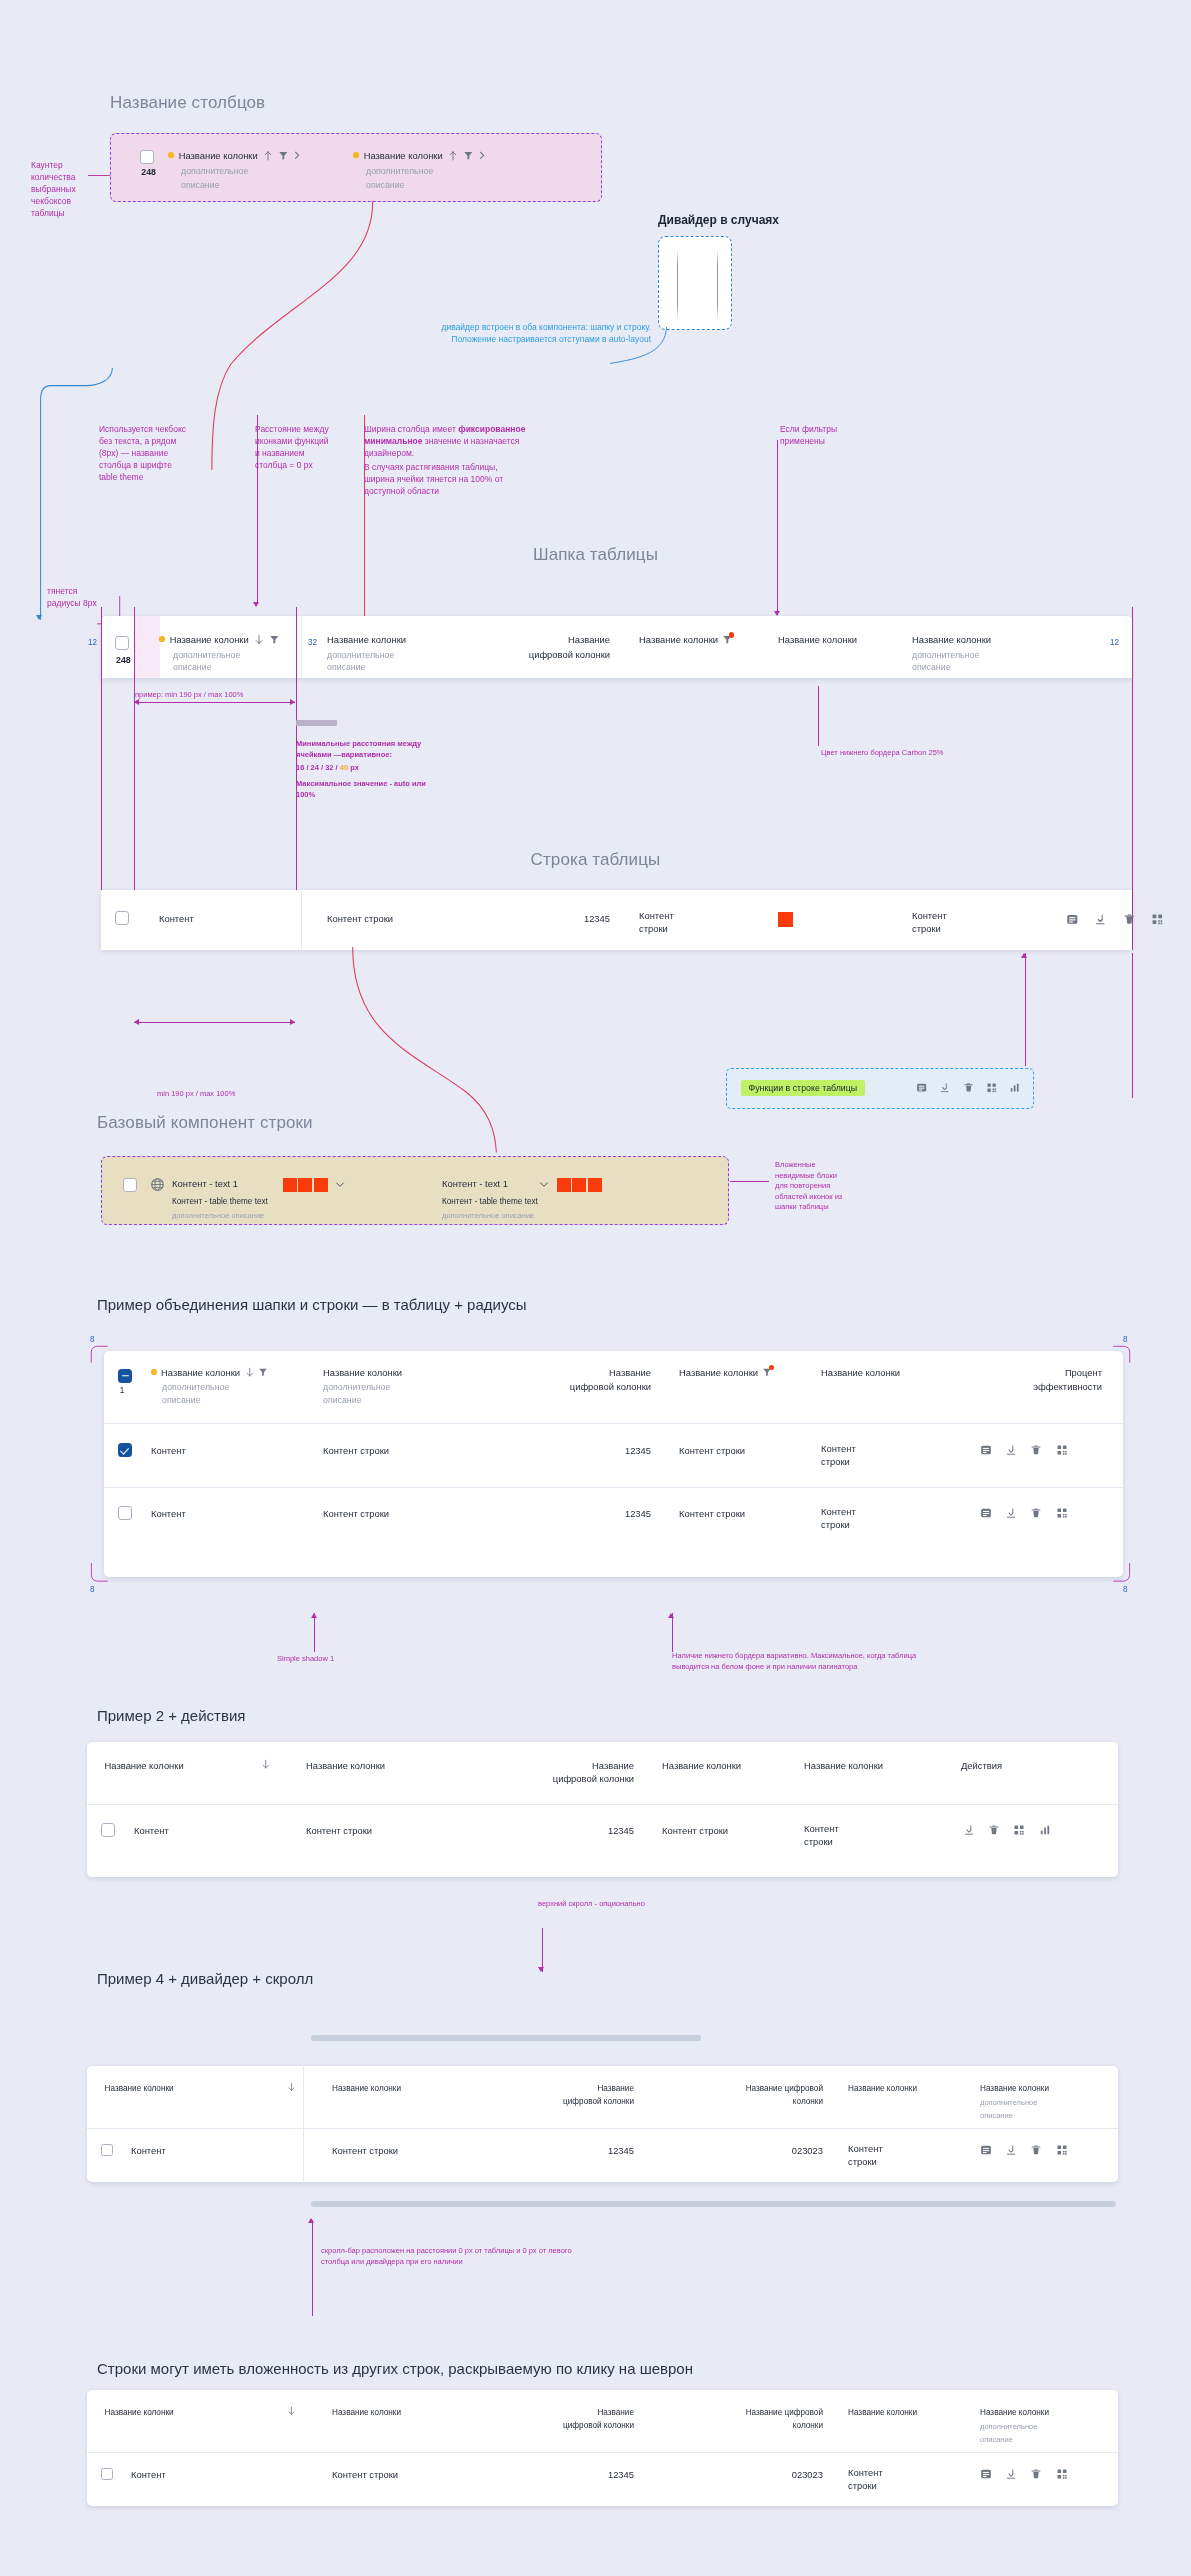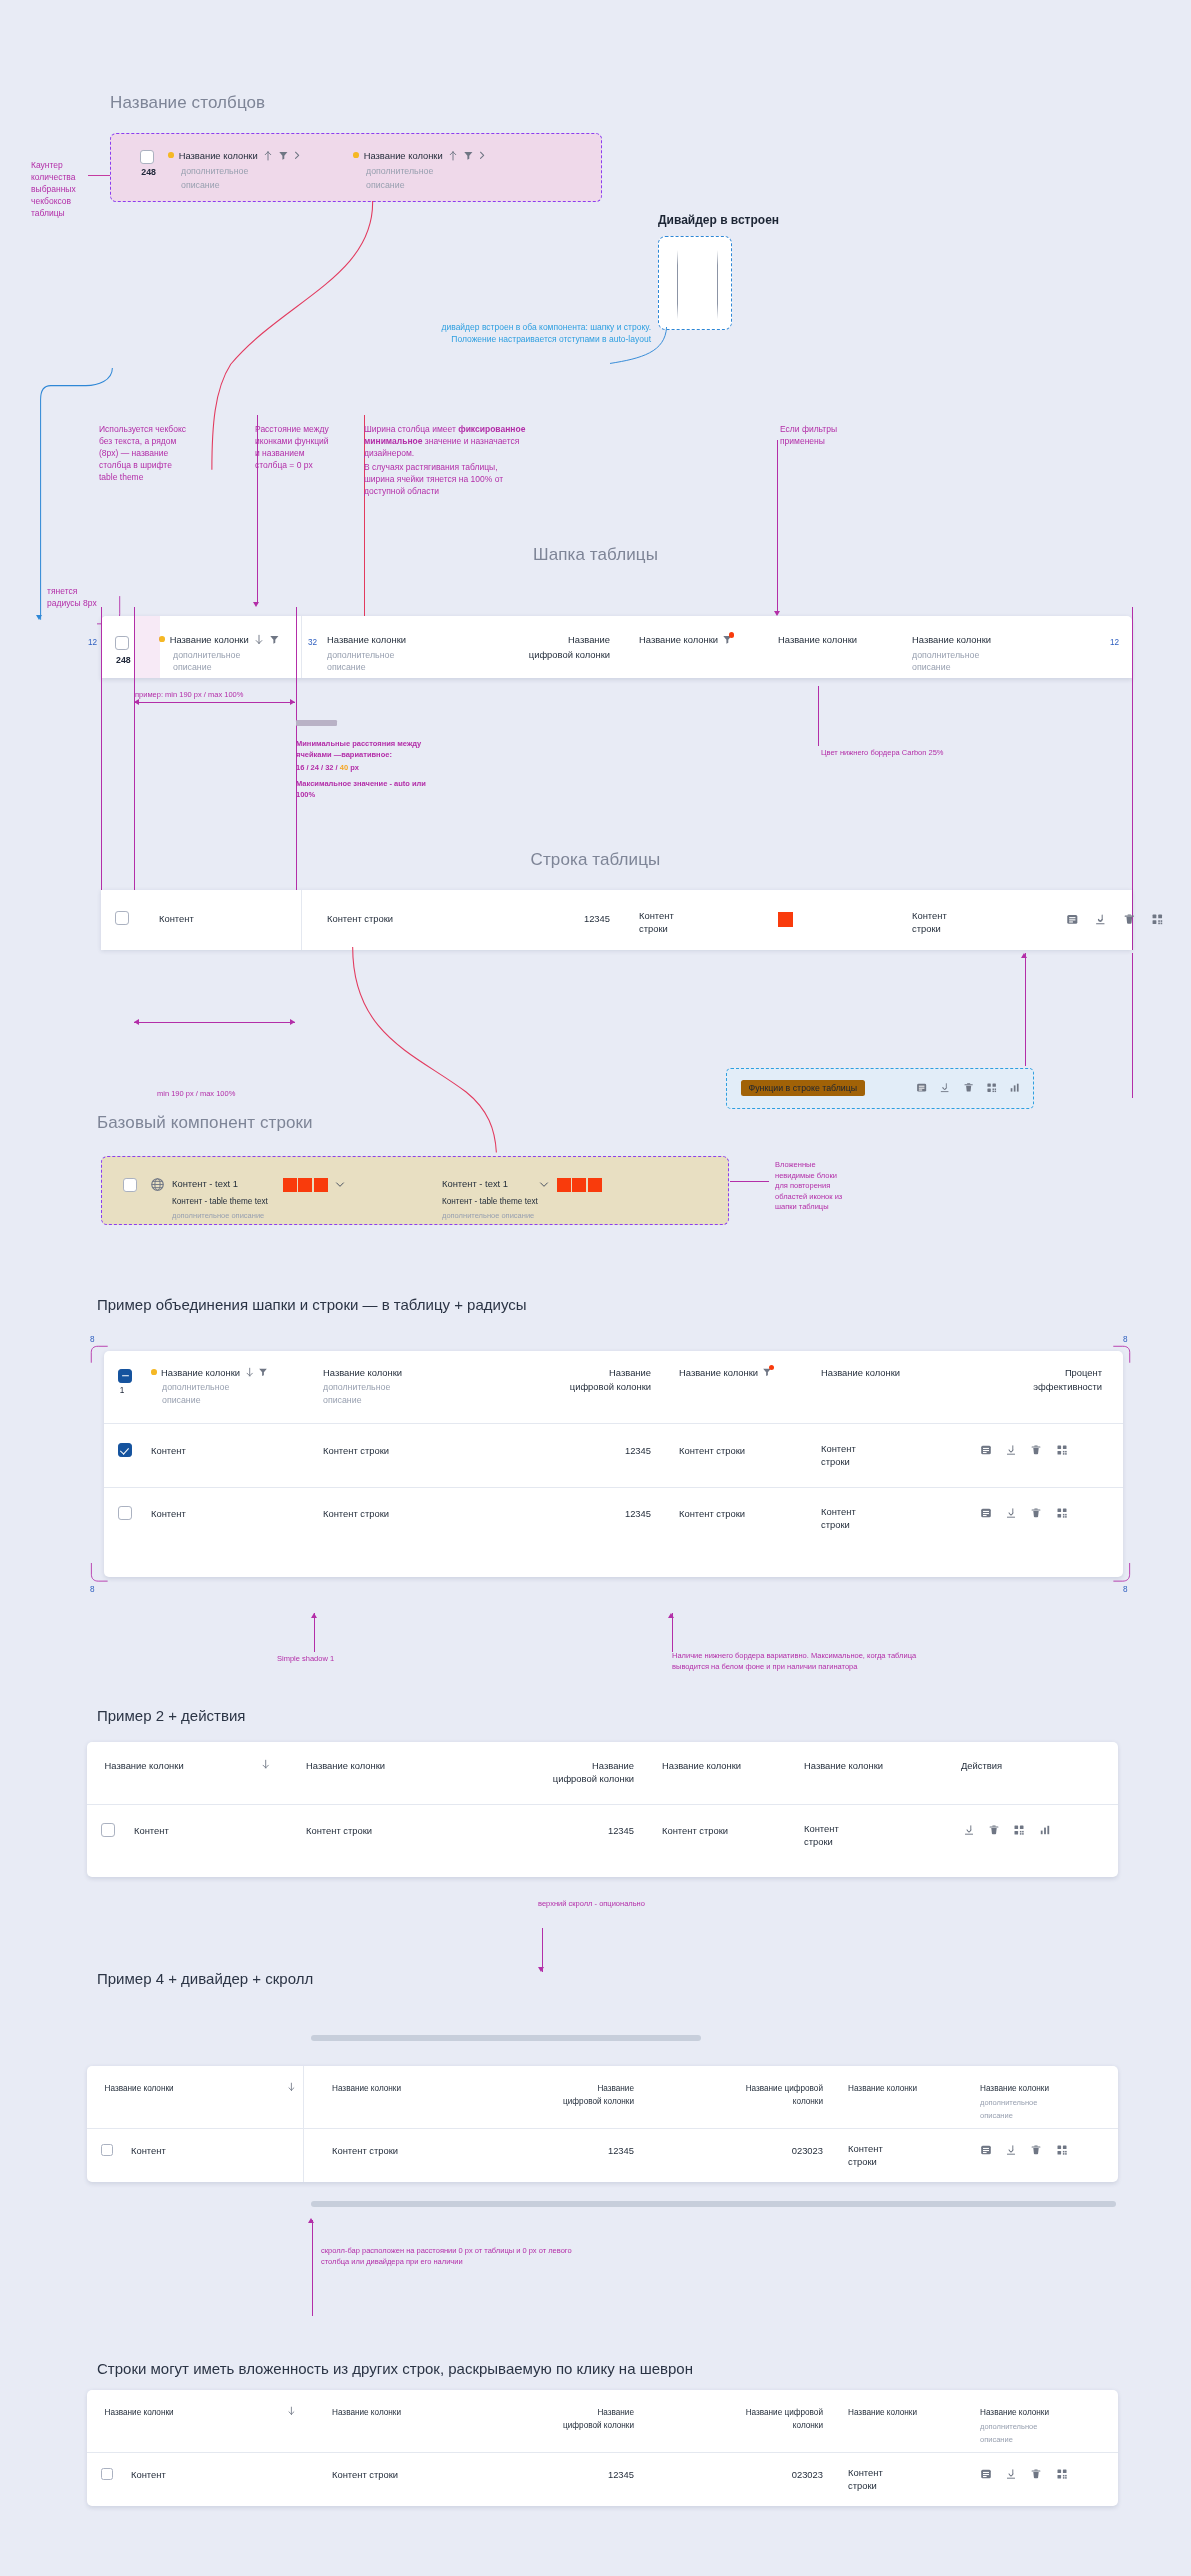--- a/index.html
+++ b/index.html
@@ -168,21 +168,21 @@
         <path d="M2 3h13l-5 6v5l-3 1.5V9z" fill="#6f7684"></path>
       </svg>
     <svg width="8.2" height="10.7" viewBox="0 0 13 17">
         <path d="M4 3.5l5 5-5 5" stroke="#6f7684" stroke-width="1.7" fill="none" stroke-linecap="round" stroke-linejoin="round"></path>
       </svg>
   </div>
   <div class="abs col-sub" style="left:255px; top:31px;">дополнительное</div>
   <div class="abs col-sub" style="left:255px; top:45px;">описание</div>
 </div>
 
-<div class="abs sec-title-bold" style="left:658px; top:213px;">Дивайдер в встроен</div>
+<div class="abs sec-title-bold" style="left:658px; top:213px;">Дивайдер в случаях</div>
 <div class="abs dash-blue" style="left:658px; top:236px; width:74px; height:94px;">
   <div class="abs divider-strip" style="left:18px; top:12.6px; height:69px;"></div>
   <div class="abs divider-strip" style="left:58px; top:12.6px; height:69px;"></div>
 </div>
 <div class="abs note-blue" style="left:412px; top:321px; width:239px; text-align:right;">дивайдер встроен в оба компонента: шапку и строку. Положение настраивается отступами в auto-layout</div>
 
 <svg class="abs" style="left:591px; top:327px;" width="126" height="44" viewBox="0 0 200 70">
   <path d="M120 0 C118 40 80 50 30 58" stroke="#2e87d6" stroke-width="1.5" fill="none"></path>
 </svg>
 
@@ -336,21 +336,21 @@
       </svg>
   </div>
 </div>
 
 <div class="abs hline" style="left:134px; top:1022px; width:161px;"></div>
 <div class="abs" style="left:134px; top:1019px; width:0;height:0;border-right:5px solid #b32ea8;border-top:3.1px solid transparent;border-bottom:3.1px solid transparent;"></div>
 <div class="abs" style="left:290px; top:1019px; width:0;height:0;border-left:5px solid #b32ea8;border-top:3.1px solid transparent;border-bottom:3.1px solid transparent;"></div>
 <div class="abs note-sm" style="left:157px; top:1089px;">min 190 px / max 100%</div>
 
 <div class="abs dash-cyan" style="left:726px; top:1068px; width:308px; height:41px;">
-  <div class="abs" style="left:14px; top:10.7px; background:#a16207; border-radius:2.5px; padding:3.1px 7.5px; font-size:8.8px; color:#1b2433; white-space:nowrap;">Функции в строке таблицы</div>
+  <div class="abs" style="left:14px; top:10.7px; background:#bef264; border-radius:2.5px; padding:3.1px 7.5px; font-size:8.8px; color:#1b2433; white-space:nowrap;">Функции в строке таблицы</div>
   <div class="abs" style="left:189px; top:12.6px; display:flex; gap:12px; align-items:center;">
     <svg width="11.3" height="11.3" viewBox="0 0 20 20">
         <rect x="2" y="3" width="16" height="14" rx="2.5" fill="#6f7684"></rect>
         <rect x="5" y="6.5" width="10" height="1.8" fill="#fff"></rect>
         <rect x="5" y="10" width="10" height="1.8" fill="#fff"></rect>
         <rect x="5" y="13.3" width="6" height="1.8" fill="#fff"></rect>
       </svg>
     <svg width="11.3" height="11.3" viewBox="0 0 20 20">
         <path d="M13 3v7c0 2-1.4 3.2-3 3.2S7 12 7 10" stroke="#6f7684" stroke-width="1.6" fill="none" stroke-linecap="round"></path>
         <path d="M7 10.2l3 3 3-3" stroke="#6f7684" stroke-width="1.6" fill="none" stroke-linecap="round" stroke-linejoin="round"></path>

